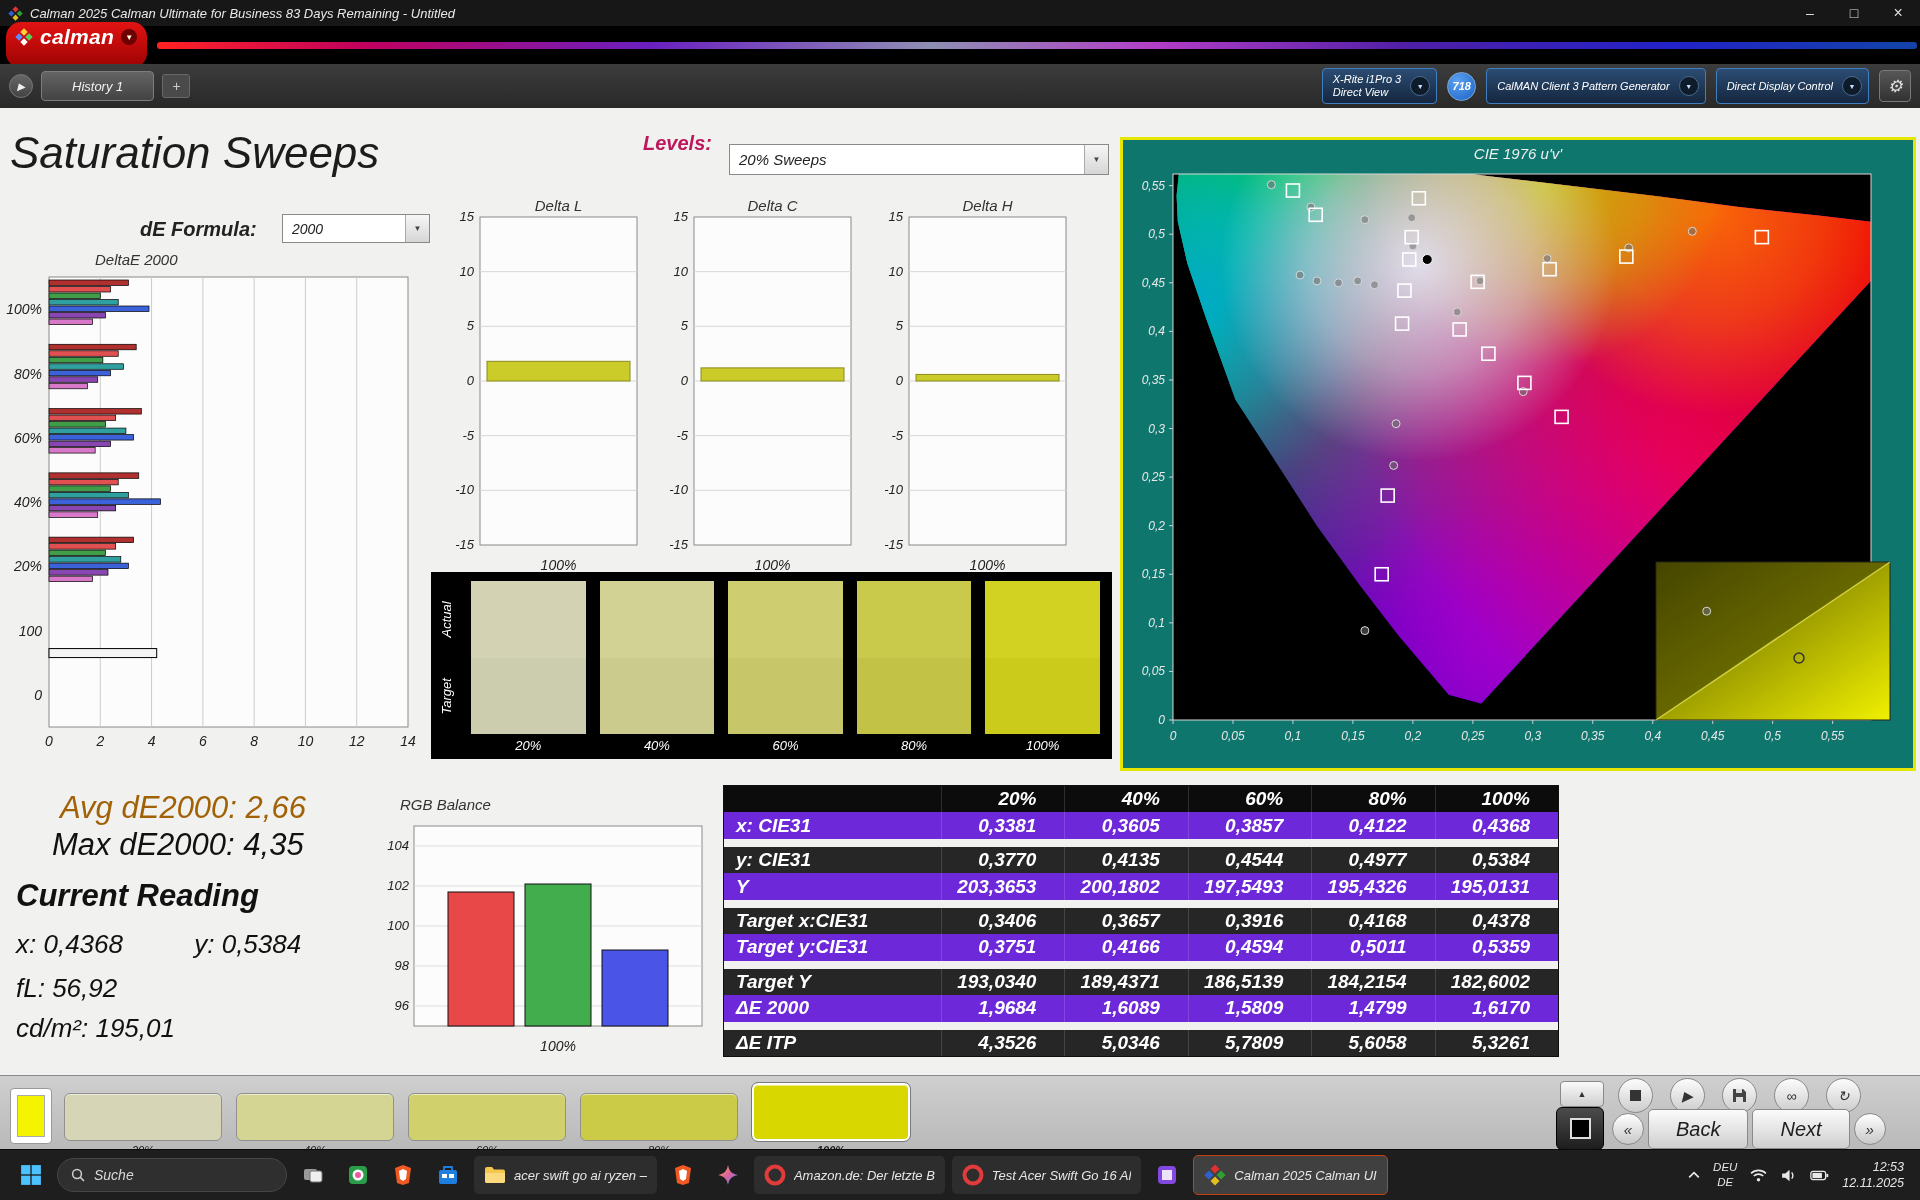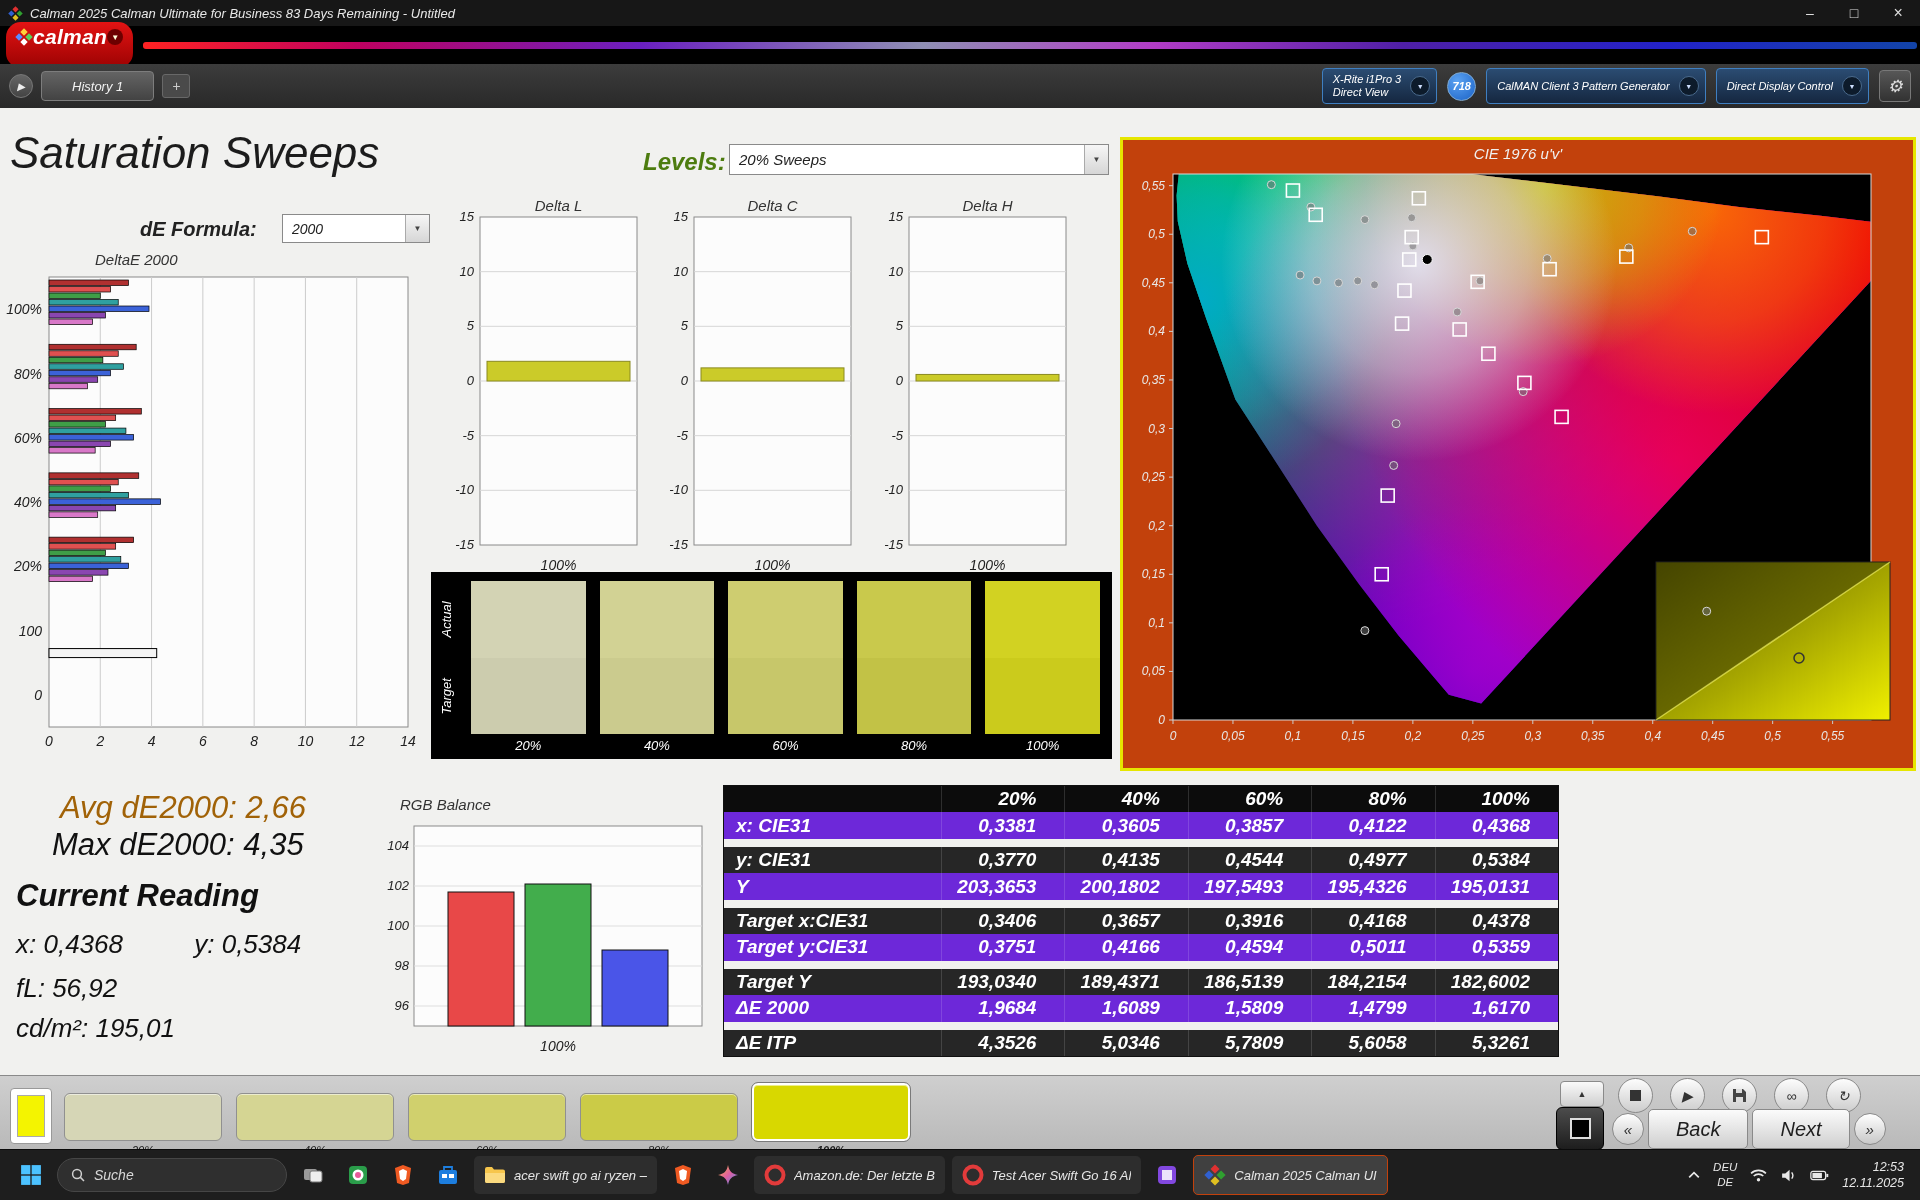--- a/index.html
+++ b/index.html
@@ -5,40 +5,40 @@
   html,body{margin:0;padding:0;background:#000;}
   #app{position:relative;width:1920px;height:1200px;overflow:hidden;background:#f1f1ef;font-family:"Liberation Sans",sans-serif;font-style:italic;}
   
   .titlebar{position:absolute;top:0;left:0;right:0;height:26px;background:#171717;display:flex;align-items:center;color:#e8e8e8;font-size:13px;z-index:10;}
   .tb-appicon{width:15px;height:15px;margin:0 7px 0 8px;}
   .win-btns{margin-left:auto;display:flex;height:100%;}
   .win-btn{width:44px;height:100%;display:flex;align-items:center;justify-content:center;color:#ddd;font-size:14px;}
   .win-btn.close{font-size:16px;}
   
   .brandbar{position:absolute;top:26px;left:0;right:0;height:38px;background:#000;display:flex;align-items:center;z-index:10;}
-  .logo-pill{margin-left:6px;height:30px;padding:0 10px 16px 9px;background:linear-gradient(#e31313,#9c0202);border-radius:15px;display:flex;align-items:center;}
+  .logo-pill{margin-left:6px;height:30px;padding:0 10px 16px 9px;background:linear-gradient(#e31313,#9c0202);border-radius:15px;display:flex;align-items:center;gap:7px;}
   .logo-pill svg{width:18px;height:18px;}
   .logo-text{color:#fff;font-size:21px;font-weight:700;letter-spacing:.3px;}
   .logo-caret{width:16px;height:16px;border-radius:50%;background:#6d0000;color:#ffd;font-size:8px;display:flex;align-items:center;justify-content:center;}
   .rainbow{flex:1;height:7px;margin:0 3px 0 10px;border-radius:3px;background:linear-gradient(90deg,#ff2222,#c00060 12%,#6a1fc0 28%,#8f8fb4 44%,#b23cc6 57%,#4f1fa6 71%,#2222c8 86%,#1244a8);}
   
   .toolbar{position:absolute;top:64px;left:0;right:0;height:44px;background:linear-gradient(#3c3c3c,#292929);display:flex;align-items:center;padding:0 9px;gap:8px;z-index:10;}
   .nav-btn{width:22px;height:22px;border-radius:50%;background:linear-gradient(#666,#444);color:#eee;font-size:10px;display:flex;align-items:center;justify-content:center;border:1px solid #777;}
   .hist-tab{height:28px;padding:0 30px;background:linear-gradient(#646464,#434343);border:1px solid #7d7d7d;border-radius:4px;color:#f2f2f2;font-size:13px;display:flex;align-items:center;}
   .plus-tab{width:26px;height:22px;background:#4a4a4a;border:1px solid #686868;border-radius:3px;color:#ccc;display:flex;align-items:center;justify-content:center;font-size:14px;}
   .tb-right{margin-left:auto;display:flex;align-items:center;gap:10px;}
   .drop-dark{height:34px;background:linear-gradient(#2b4c72,#152740);border:1px solid #3f7fc1;border-radius:4px;color:#fff;display:flex;align-items:center;padding:0 6px 0 10px;gap:9px;font-size:11px;}
   .drop-dark .lines{display:flex;flex-direction:column;line-height:1.2;}
   .caret-circle{width:18px;height:18px;border-radius:50%;background:#0d1b2b;border:1px solid #4a6a8c;color:#cfe0ff;font-size:7px;display:flex;align-items:center;justify-content:center;flex:none;}
   .badge{width:27px;height:27px;border-radius:50%;background:radial-gradient(circle at 35% 30%,#5ba2f2,#1a62c6);color:#fff;font-size:11px;font-weight:700;display:flex;align-items:center;justify-content:center;border:1px solid #7fa9cf;}
   .gear-btn{width:30px;height:30px;border-radius:4px;background:linear-gradient(#575757,#323232);border:1px solid #787878;color:#ddd;font-size:17px;display:flex;align-items:center;justify-content:center;}
   
   .h1{position:absolute;left:10px;top:128px;font-size:44px;color:#1c1c1c;}
   .lbl-de{position:absolute;left:140px;top:218px;font-size:20px;font-weight:600;color:#222;}
-  .lbl-levels{position:absolute;left:643px;top:148px;font-size:24px;font-weight:600;color:#4d7c0f;}
+  .lbl-levels{position:absolute;left:643px;top:132px;font-size:20px;font-weight:600;color:#be185d;}
   .sel{position:absolute;background:#fff;border:1px solid #8a8a8a;display:flex;align-items:center;font-size:14px;color:#222;padding-left:9px;box-sizing:border-box;}
   .sel .arrow{margin-left:auto;width:23px;height:100%;background:linear-gradient(#f6f6f6,#d6d6d6);border-left:1px solid #aaa;display:flex;align-items:center;justify-content:center;font-size:8px;color:#444;}
   #sel-de{left:282px;top:214px;width:148px;height:29px;}
   #sel-levels{left:729px;top:144px;width:380px;height:31px;font-size:15px;}
   .chart-title{position:absolute;font-size:15px;color:#333;text-align:left;}
   #t-deltaE{left:95px;top:251px;width:230px;}
   #t-rgb{left:400px;top:796px;width:300px;}
   #chart-deltaE{position:absolute;left:0;top:270px;}
   #chart-deltaL{position:absolute;left:430px;top:198px;}
   #chart-deltaC{position:absolute;left:644px;top:198px;}
@@ -64,21 +64,21 @@
   .trow{flex:1;display:flex;}
   .trow.even{background:#6d28d9;text-align:center;}
   .trow.odd{background:#262626;margin-top:8px;}
   .trow.head{background:#0c0c0c;}
   .tcell{display:flex;align-items:center;color:#fff;border-right:1px solid rgba(255,255,255,.14);box-sizing:border-box;}
   .tcell:last-child{border-right:none;}
   .tcell.lab{width:218px;padding-left:12px;font-weight:700;font-size:19px;}
   .tcell.val{flex:1;justify-content:flex-end;padding-right:28px;font-size:19px;font-weight:600;}
   .trow.head .tcell{font-weight:700;font-size:19px;}
   
-  #cie-panel{position:absolute;left:1120px;top:137px;width:796px;height:634px;background:#c2410c;border:3px solid #e6e600;box-sizing:border-box;}
+  #cie-panel{position:absolute;left:1120px;top:137px;width:796px;height:634px;background:#0f766e;border:3px solid #e6e600;box-sizing:border-box;}
   .cie-title{height:26px;color:#f0f0f0;font-size:15px;display:flex;align-items:center;justify-content:center;}
   
   #bottom-strip{position:absolute;left:0;top:1075px;width:1920px;height:74px;background:linear-gradient(#cfcfcf,#b9b9b9);border-top:1px solid #8a8a8a;box-sizing:border-box;}
   #bb-first{position:absolute;left:10px;top:12px;width:40px;height:54px;background:#fff;border:1px solid #999;border-radius:4px;display:flex;align-items:center;justify-content:center;}
   #bb-first div{width:26px;height:40px;background:#f4f400;border:1px solid #aaa;}
   #bb-swatches{position:absolute;left:64px;top:7px;display:flex;gap:14px;align-items:flex-end;}
   .bb-item{width:158px;display:flex;flex-direction:column;align-items:center;}
   .bb-btn{width:100%;height:48px;border:1px solid #909090;border-radius:6px;box-shadow:inset 0 1px 0 rgba(255,255,255,.55);box-sizing:border-box;}
   .bb-label{font-size:11px;color:#1a1a1a;margin-top:3px;}
   .bb-item.active .bb-btn{height:58px;border:2px solid #fff;outline:1px solid #7a7a7a;}

